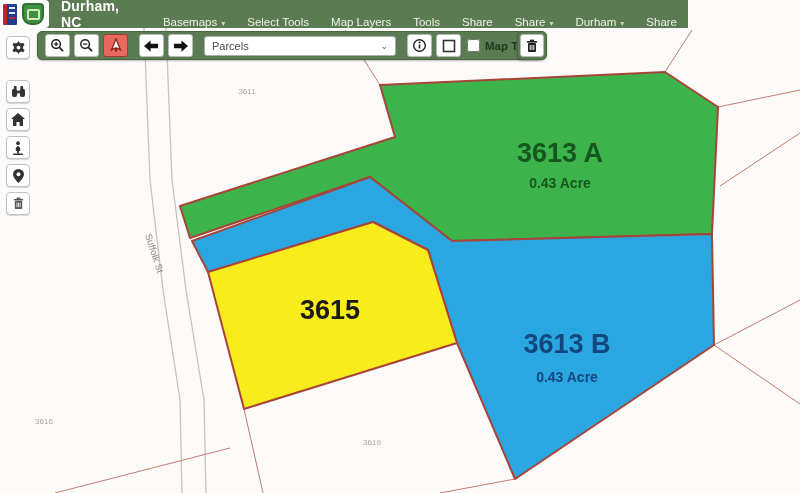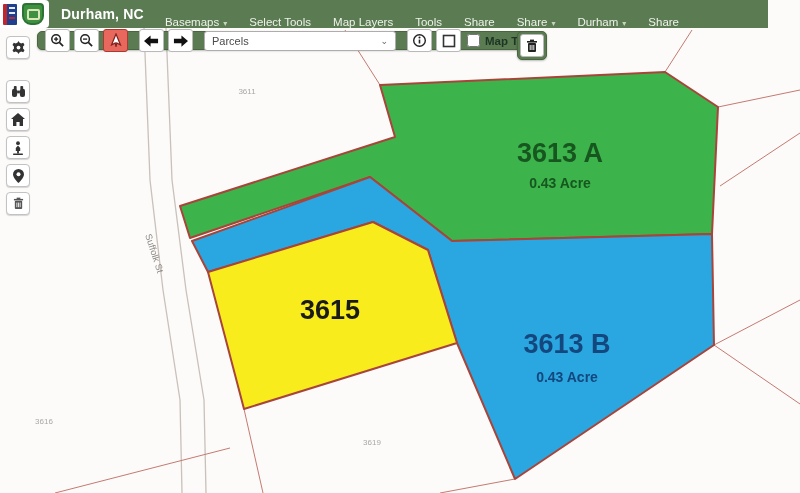--- a/index.html
+++ b/index.html
@@ -1,32 +1,32 @@
 <!DOCTYPE html>
 <html><head>
 <meta charset="utf-8">
 <style>
   * { margin:0; padding:0; box-sizing:border-box; }
   html,body { width:800px; height:493px; overflow:hidden; font-family:"Liberation Sans", sans-serif; background:#fbfaf9; }
   #stage { position:relative; width:800px; height:493px; }
 
   
-  .navbar { position:absolute; top:0; left:0; width:768px; height:28px; background:#5b7b52; display:flex; align-items:center; z-index:30; }
+  .navbar { position:absolute; top:0; left:0; width:688px; height:28px; background:#5b7b52; display:flex; align-items:center; z-index:30; }
   .logo-area { height:28px; background:#ffffff; border-radius:0 4px 4px 0; display:flex; align-items:center; gap:5px; padding:2px 5px 2px 3px; }
   .city-logo { width:14px; height:21px; background:#1f3f8f; border-left:4px solid #c0272d; border-radius:1px; position:relative; }
   .city-logo:after { content:""; position:absolute; left:2px; top:3px; width:6px; height:2px; background:#e8eaf2; box-shadow:0 5px 0 #e8eaf2, 0 10px 0 #c0272d; }
   .shield-logo { width:22px; height:22px; background:#3f9142; border-radius:4px 4px 9px 9px; border:2px solid #2e7233; position:relative; }
   .shield-logo:after { content:""; position:absolute; left:3px; top:4px; width:9px; height:7px; border:2px solid #d9e7b8; border-radius:2px; }
   .nav-title { color:#ffffff; font-size:14px; font-weight:bold; margin:0 10px 0 12px; letter-spacing:.2px; }
   .nav-items { display:flex; align-items:center; }
   .nav-item { color:#eef3ea; font-size:11.5px; padding:0 11px; height:28px; display:flex; align-items:flex-end; gap:4px; cursor:pointer; white-space:nowrap; }
   .nav-item .caret { font-size:8px; color:#c7d3bf; }
 
   
-  .toolbar { position:absolute; top:31px; left:37px; height:19px; background:#5b7b52; border:1px solid #49663f; border-radius:5px; display:flex; align-items:center; gap:4px; padding:0 7px; z-index:20; box-shadow:0 1px 2px rgba(0,0,0,.25); }
+  .toolbar { position:absolute; top:31px; left:37px; height:29px; background:#5b7b52; border:1px solid #49663f; border-radius:5px; display:flex; align-items:center; gap:4px; padding:0 7px; z-index:20; box-shadow:0 1px 2px rgba(0,0,0,.25); }
   .tbtn { width:25px; height:23px; background:#ffffff; border:1px solid #b9b9b9; border-radius:3px; display:flex; align-items:center; justify-content:center; cursor:pointer; }
   .tbtn.active { background:#e8685e; border-color:#a83a32; }
   .tsep { width:3px; }
   .layer-select { width:192px; height:20px; background:#ffffff; border:1px solid #adadad; border-radius:3px; display:flex; align-items:center; justify-content:space-between; padding:0 7px; font-size:11px; color:#4a4a4a; cursor:pointer; }
   .layer-select .caret { font-size:9px; color:#666; }
   .maptips { display:flex; align-items:center; gap:5px; margin-left:2px; }
   .maptips input { width:13px; height:13px; accent-color:#ffffff; }
   .maptips span { font-size:11.5px; font-weight:bold; color:#1d3623; }
   .trashbox { position:absolute; top:31px; left:517px; width:30px; height:29px; background:#5b7b52; border:1px solid #49663f; border-radius:5px; display:flex; align-items:center; justify-content:center; z-index:20; box-shadow:0 1px 2px rgba(0,0,0,.25); }
 

